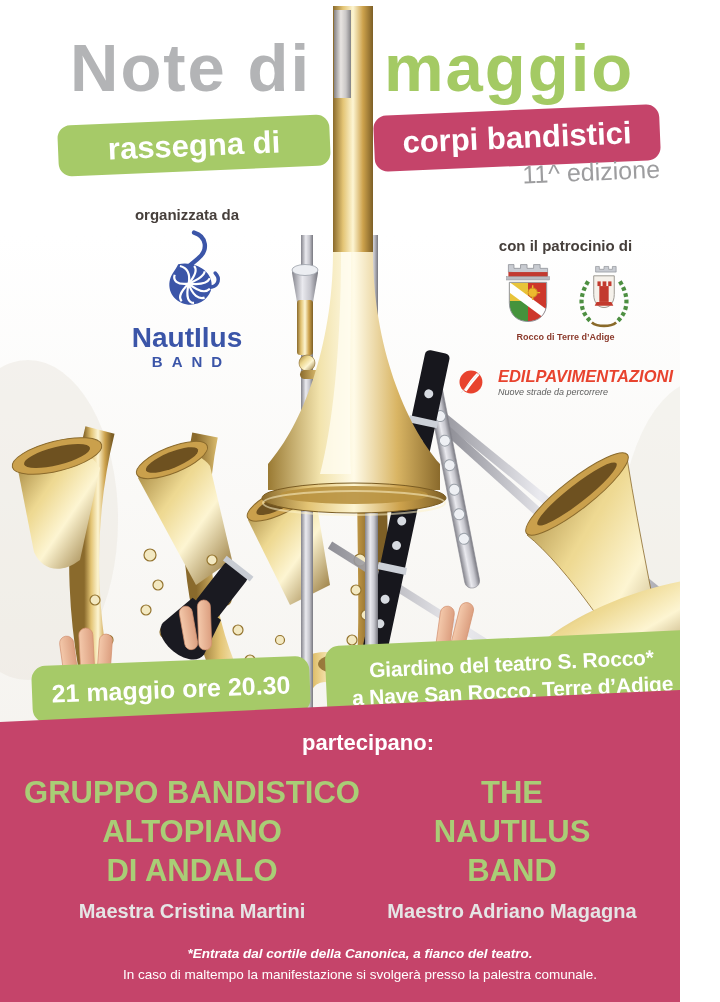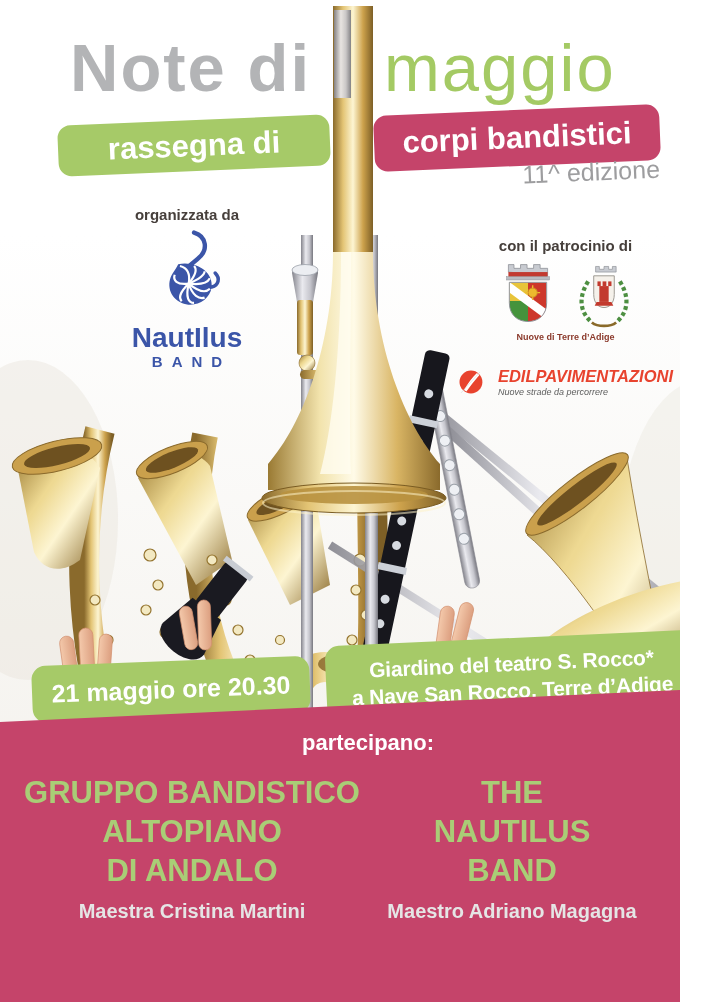--- a/index.html
+++ b/index.html
@@ -5,21 +5,21 @@
   html,body{margin:0;padding:0;background:#ffffff;}
   .poster{
     position:relative;width:680px;height:1002px;background:#ffffff;overflow:hidden;
     font-family:"Liberation Sans","DejaVu Sans",sans-serif;
   }
   .photo{position:absolute;left:0;top:0;width:720px;height:1002px;z-index:1;}
   .hdr{position:absolute;z-index:2;}
 
   
   .title-gray{left:70px;top:34px;font-size:67px;font-weight:bold;letter-spacing:2px;color:#b3b4b6;line-height:1;}
-  .title-green{left:384px;top:34px;font-size:67px;font-weight:normal;letter-spacing:2px;color:#a4ca64;line-height:1;}
+  .title-green{left:384px;top:34px;font-size:67px;font-weight:bold;letter-spacing:2px;color:#a4ca64;line-height:1;}
 
   
   .pill{position:absolute;z-index:2;color:#fff;font-weight:bold;text-align:center;border-radius:13px;}
   .pill-green{left:58px;top:120px;width:272px;height:51px;line-height:51px;font-size:31px;background:#a6ca68;transform:rotate(-2.4deg);}
   .pill-red{left:374px;top:110px;width:286px;height:56px;line-height:56px;font-size:31px;background:#c5446a;transform:rotate(-2.4deg);}
   .edition{left:500px;top:158px;width:160px;text-align:right;font-size:25px;color:#9d9d9f;transform:rotate(-2.4deg);}
 
   
   .organizer{left:92px;top:206px;width:190px;text-align:center;}
   .patronage{left:458px;top:203px;width:215px;text-align:center;}
@@ -282,21 +282,21 @@
         <path d="M52,24 C62,40 62,56 48,68" stroke="#4d8f41" stroke-width="4.5" fill="none" stroke-dasharray="4 3"></path>
         <path d="M22,68 C28,73 42,73 48,68" stroke="#8a6a2a" stroke-width="3" fill="none"></path>
         <path d="M24,18 h22 v20 c0,9 -5,14 -11,14 c-6,0 -11,-5 -11,-14 Z" fill="#f5f1ea" stroke="#99948d"></path>
         <rect x="28" y="24" width="3.5" height="5" fill="#c23a2e"></rect>
           <rect x="33.5" y="24" width="4" height="5" fill="#c23a2e"></rect>
           <rect x="39.5" y="24" width="3.5" height="5" fill="#c23a2e"></rect>
         <rect x="30" y="29" width="10" height="17" fill="#c23a2e"></rect>
         <path d="M27,46 L43,46 L45,50 L25,50 Z" fill="#c23a2e"></path>
       </svg>
     </div>
-    <div class="municipality">Nuove di Terre d’Adige</div>
+    <div class="municipality">Rocco di Terre d’Adige</div>
     <div class="sponsor">
       <svg width="52" height="52" viewBox="0 0 52 52" xmlns="http://www.w3.org/2000/svg">
         <circle cx="26" cy="26" r="23" fill="#e8432e"></circle>
         <path d="M12,42 C20,28 30,16 38,8 L43,12 C34,22 25,34 17,45 Z" fill="#ffffff"></path>
         <line x1="6" y1="48" x2="44" y2="6" stroke="#d8d8d8" stroke-width="1.2"></line>
       </svg>
       <div>
         <div class="sponsor-name">EDILPAVIMENTAZIONI</div>
         <div class="sponsor-tagline">Nuove strade da percorrere</div>
       </div>
@@ -319,15 +319,19 @@
     </div>
     <div class="group group-right">
       <div>THE</div>
       <div>NAUTILUS</div>
       <div>BAND</div>
     </div>
 
     <div class="conductor conductor-left">Maestra Cristina Martini</div>
     <div class="conductor conductor-right">Maestro Adriano Magagna</div>
 
+    <div class="notes">
+      <div class="note-italic">*Entrata dal cortile della Canonica, a fianco del teatro.</div>
+      <div>In caso di maltempo la manifestazione si svolgerà presso la palestra comunale.</div>
+    </div>
   </div>
 
 </div>
 
 </body></html>

